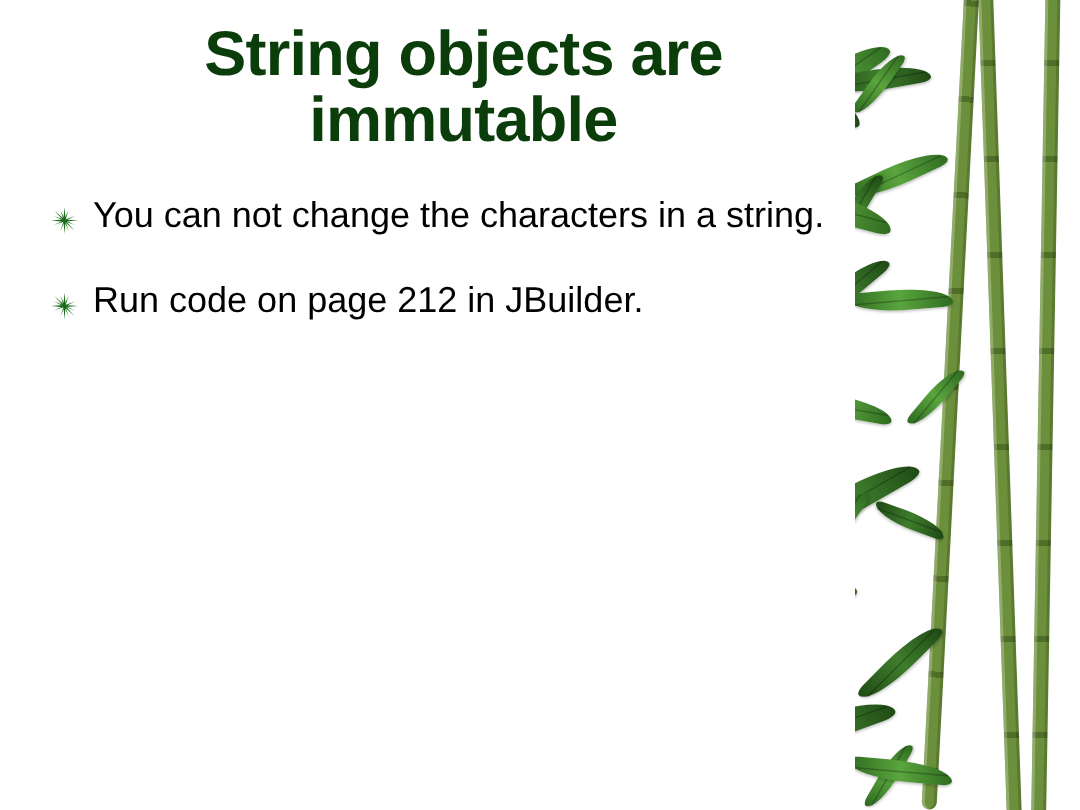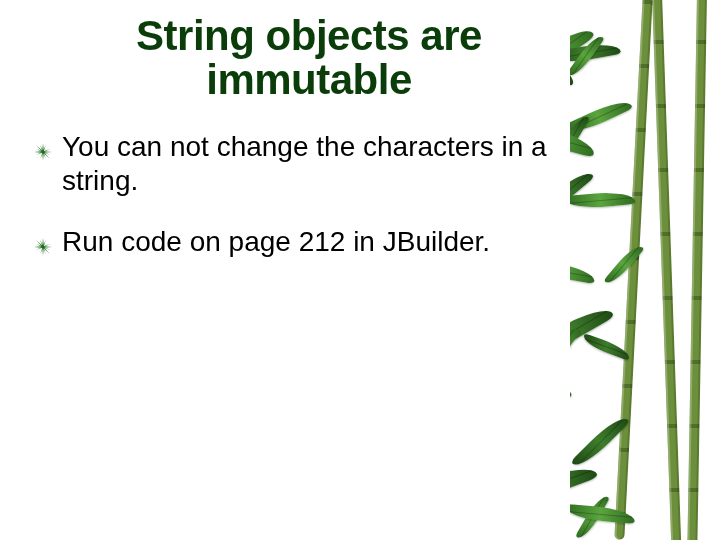--- a/index.html
+++ b/index.html
@@ -25,21 +25,21 @@
     margin: 0 0 22px 20px;
     letter-spacing: -0.5px;
   }
   .bullets {
     list-style: none;
     padding-left: 6px;
   }
   .bullets li {
     position: relative;
     padding-left: 28px;
-    font-size: 28px;
+    font-size: 24px;
     line-height: 1.2;
     color: #000;
     margin-bottom: 4px;
     margin-top: 28px;
   }
   .bullet-icon {
     position: absolute;
     left: 0;
     top: 5px;
     width: 18px;

